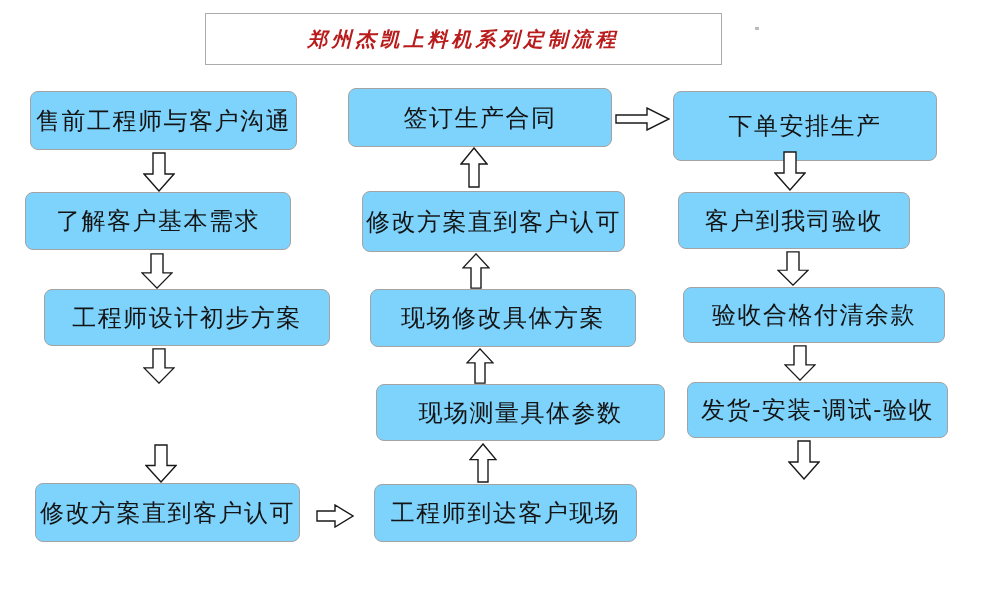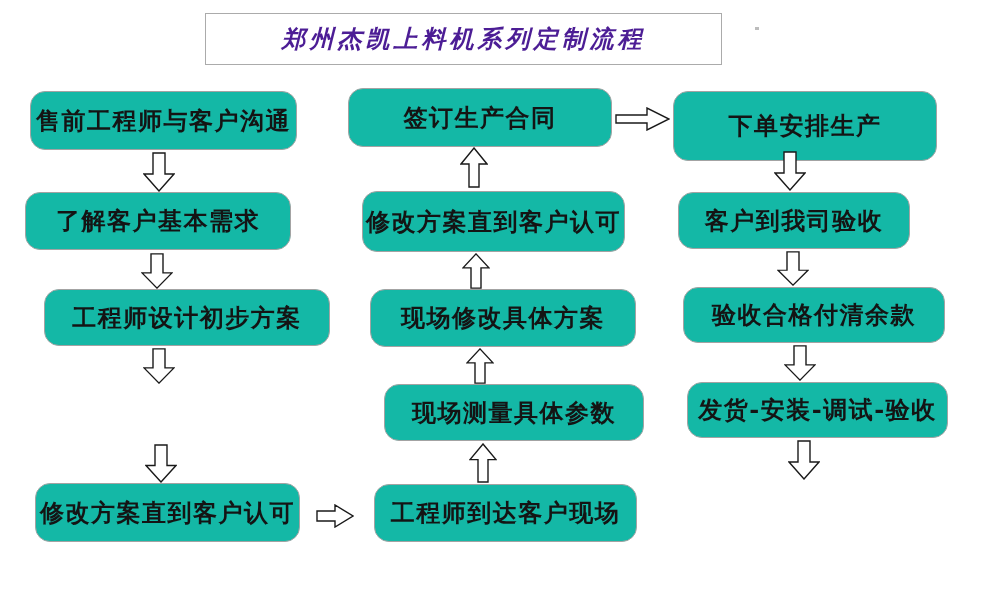--- a/index.html
+++ b/index.html
@@ -13,37 +13,37 @@
   }
   .title-box {
     position: absolute;
     left: 205px; top: 13px; width: 517px; height: 52px;
     border: 1px solid #ababab;
     background: #ffffff;
     display: flex; align-items: center; justify-content: center;
     box-sizing: border-box;
   }
   .title-text {
-    font-size: 24px;
+    font-size: 20px;
     font-weight: bold;
     font-style: italic;
-    color: #4c1d95;
+    color: #b91c1c;
     letter-spacing: 4px;
     white-space: nowrap;
   }
   .node {
     position: absolute;
     border: 1px solid #a3a3a3;
-    border-radius: 15px;
-    background: #14b8a6;
+    border-radius: 8px;
+    background: #7dd3fc;
     display: flex; align-items: center; justify-content: center;
     box-sizing: border-box;
     white-space: nowrap;
     font-size: 24px;
-    font-weight: bold;
+    font-weight: normal;
     color: #141414;
     letter-spacing: 1.5px;
   }
   .arrow { position: absolute; }
   .arrow polygon { fill: #ffffff; stroke: #1a1a1a; stroke-width: 1.4; }
   .speck {
     position: absolute;
     left: 755px; top: 27px; width: 4px; height: 3px;
     background: #bcbcbc;
   }
@@ -57,21 +57,21 @@
     <span class="title-text">郑州杰凯上料机系列定制流程</span>
   </div>
   <div class="speck"></div>
 
   <div class="node" style="left:30px;top:91px;width:267px;height:59px">售前工程师与客户沟通</div>
   <div class="node" style="left:25px;top:192px;width:266px;height:58px">了解客户基本需求</div>
   <div class="node" style="left:44px;top:289px;width:286px;height:57px">工程师设计初步方案</div>
   <div class="node" style="left:35px;top:483px;width:265px;height:59px">修改方案直到客户认可</div>
 
   <div class="node" style="left:374px;top:484px;width:263px;height:58px">工程师到达客户现场</div>
-  <div class="node" style="left:384px;top:384px;width:260px;height:57px">现场测量具体参数</div>
+  <div class="node" style="left:376px;top:384px;width:289px;height:57px">现场测量具体参数</div>
   <div class="node" style="left:370px;top:289px;width:266px;height:58px">现场修改具体方案</div>
   <div class="node" style="left:362px;top:191px;width:263px;height:61px">修改方案直到客户认可</div>
   <div class="node" style="left:348px;top:88px;width:264px;height:59px">签订生产合同</div>
 
   <div class="node" style="left:673px;top:91px;width:264px;height:70px">下单安排生产</div>
   <div class="node" style="left:678px;top:192px;width:232px;height:57px">客户到我司验收</div>
   <div class="node" style="left:683px;top:287px;width:262px;height:56px">验收合格付清余款</div>
   <div class="node" style="left:687px;top:382px;width:261px;height:56px">发货-安装-调试-验收</div>
 
   <svg class="arrow" style="left:143px;top:152px;width:32px;height:40px" viewBox="0 0 32 40" preserveAspectRatio="none">

